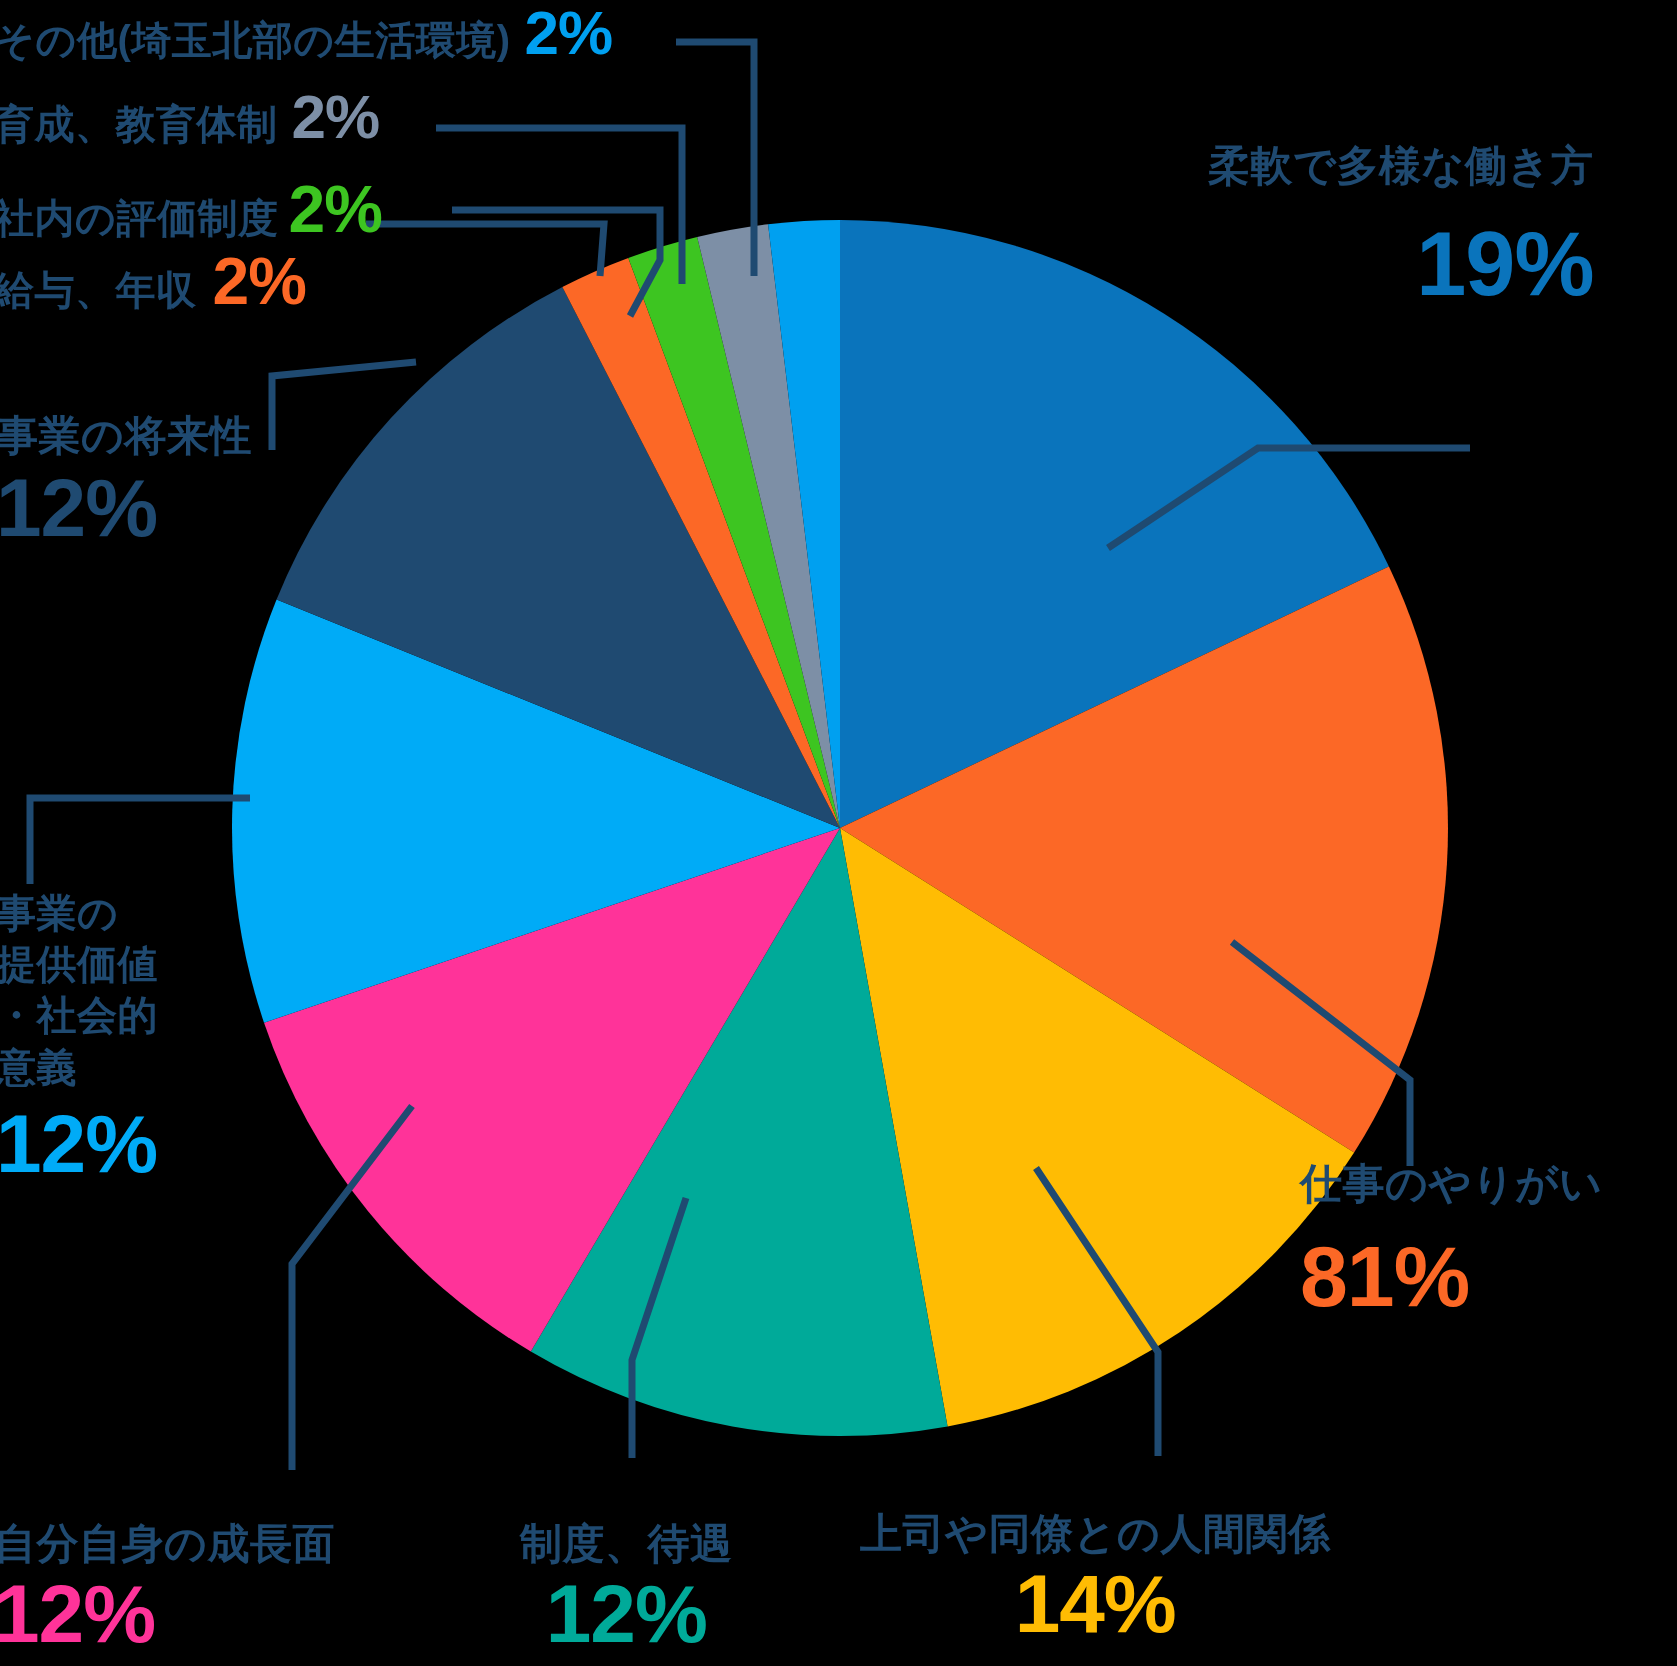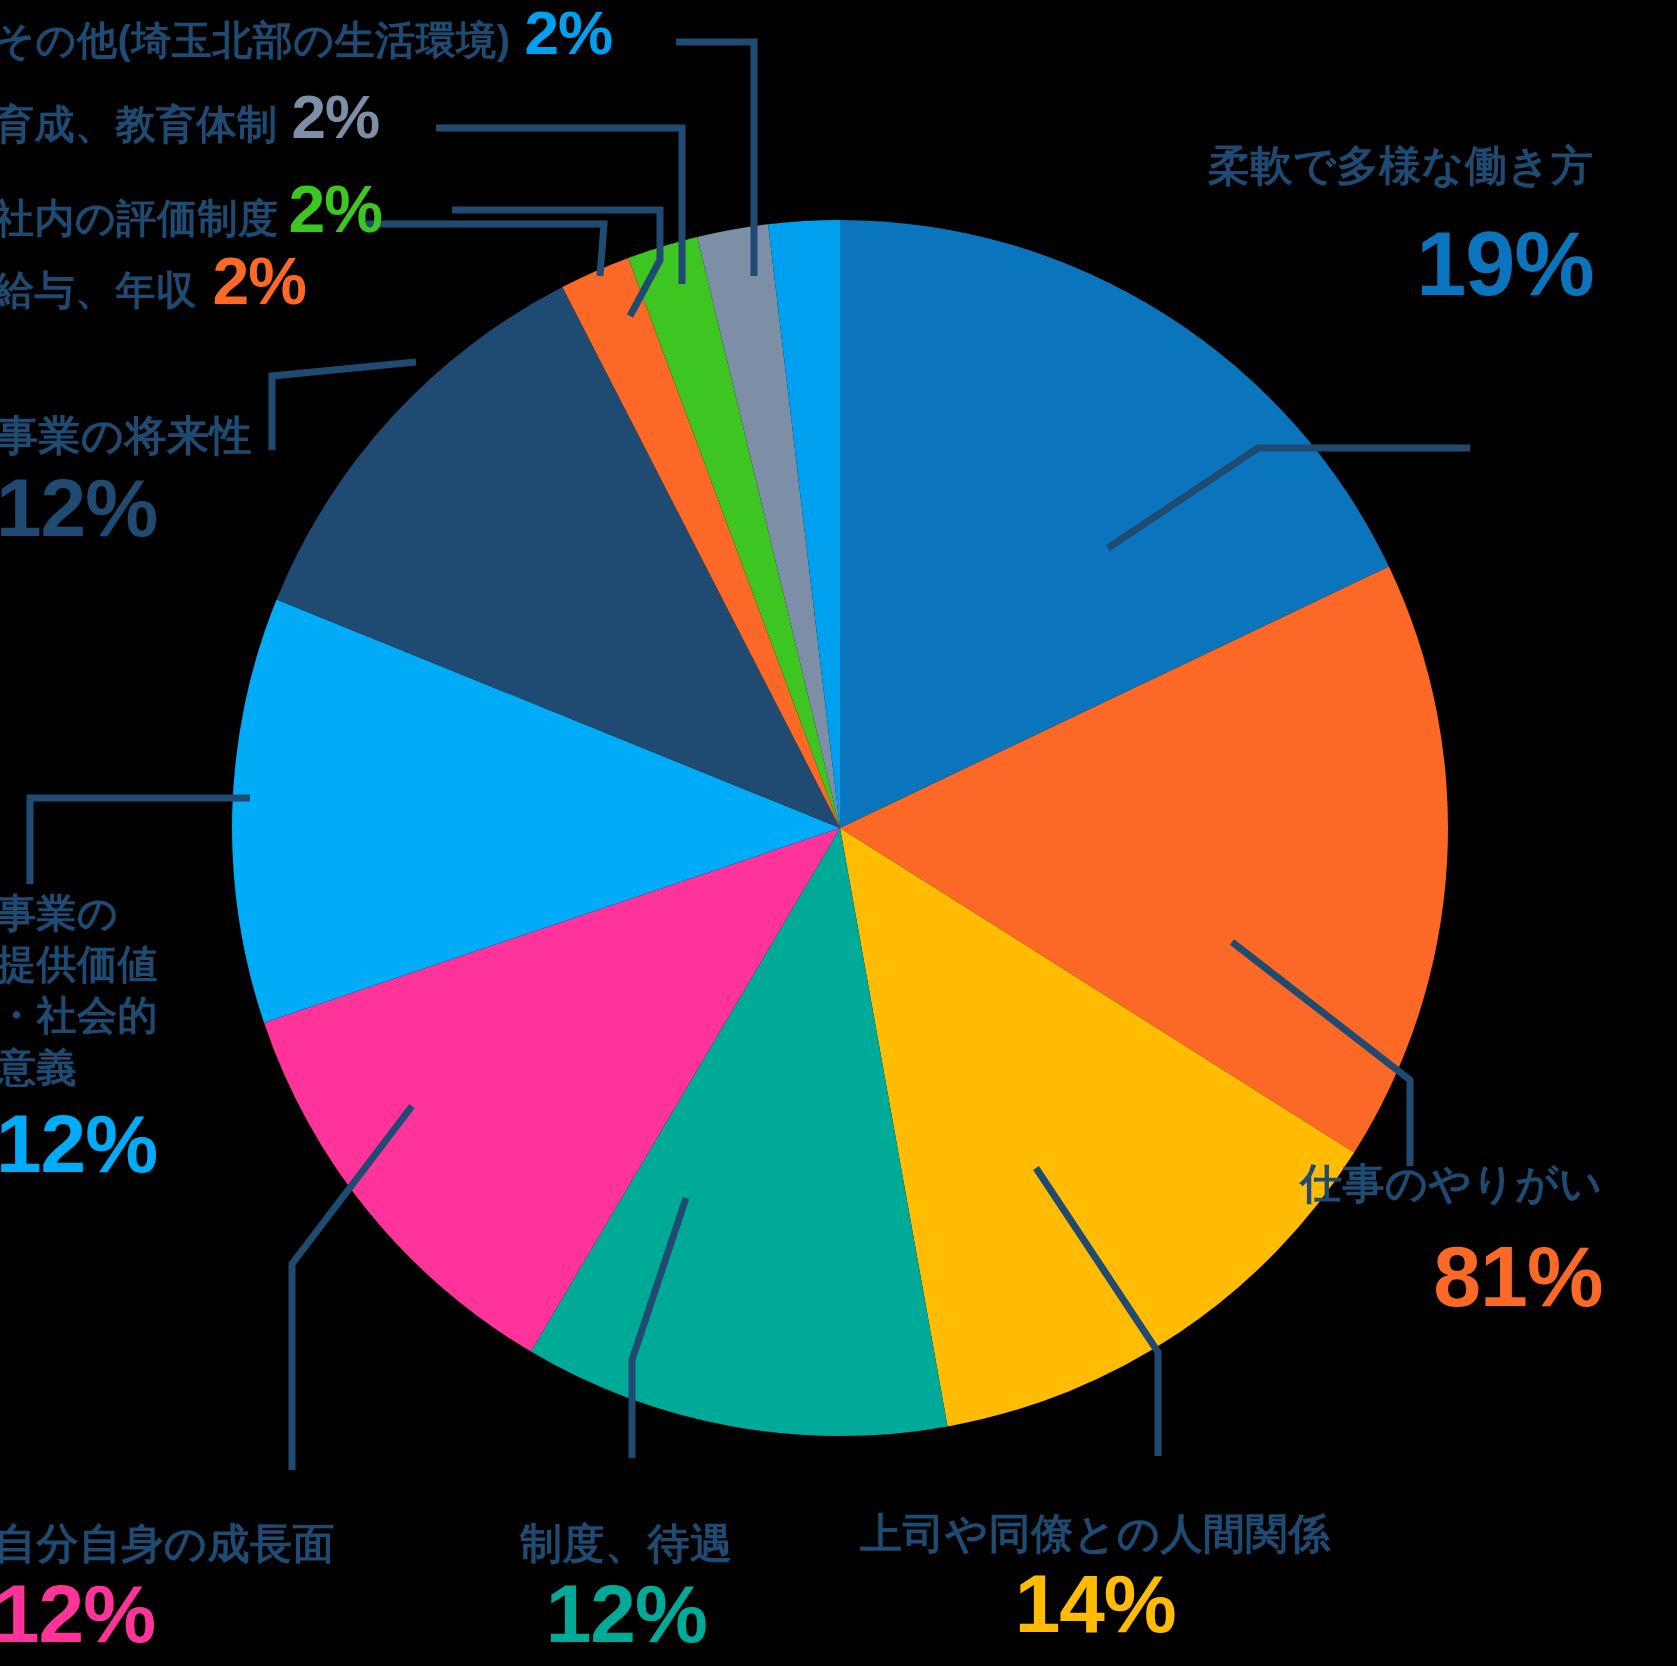--- a/index.html
+++ b/index.html
@@ -70,21 +70,21 @@
   #lbl-system{left:520px;top:1520px;}
   #lbl-system .name{font-size:42px;}
   #lbl-system .pct{font-size:82px;margin-top:6px;text-align:center;}
 
   
   #lbl-relations{left:860px;top:1510px;}
   #lbl-relations .name{font-size:42px;}
   #lbl-relations .pct{font-size:82px;margin-top:6px;text-align:center;}
 
   
-  #lbl-worth{left:1300px;top:1160px;text-align:right;}
+  #lbl-worth{left:1300px;top:1160px;}
   #lbl-worth .name{font-size:42px;}
   #lbl-worth .pct{font-size:86px;margin-top:26px;}
 
   
   #lbl-flex{left:1208px;top:142px;text-align:right;}
   #lbl-flex .name{font-size:42px;text-align:center;}
   #lbl-flex .pct{font-size:90px;margin-top:30px;}
 </style>
 </head>
 <body>

